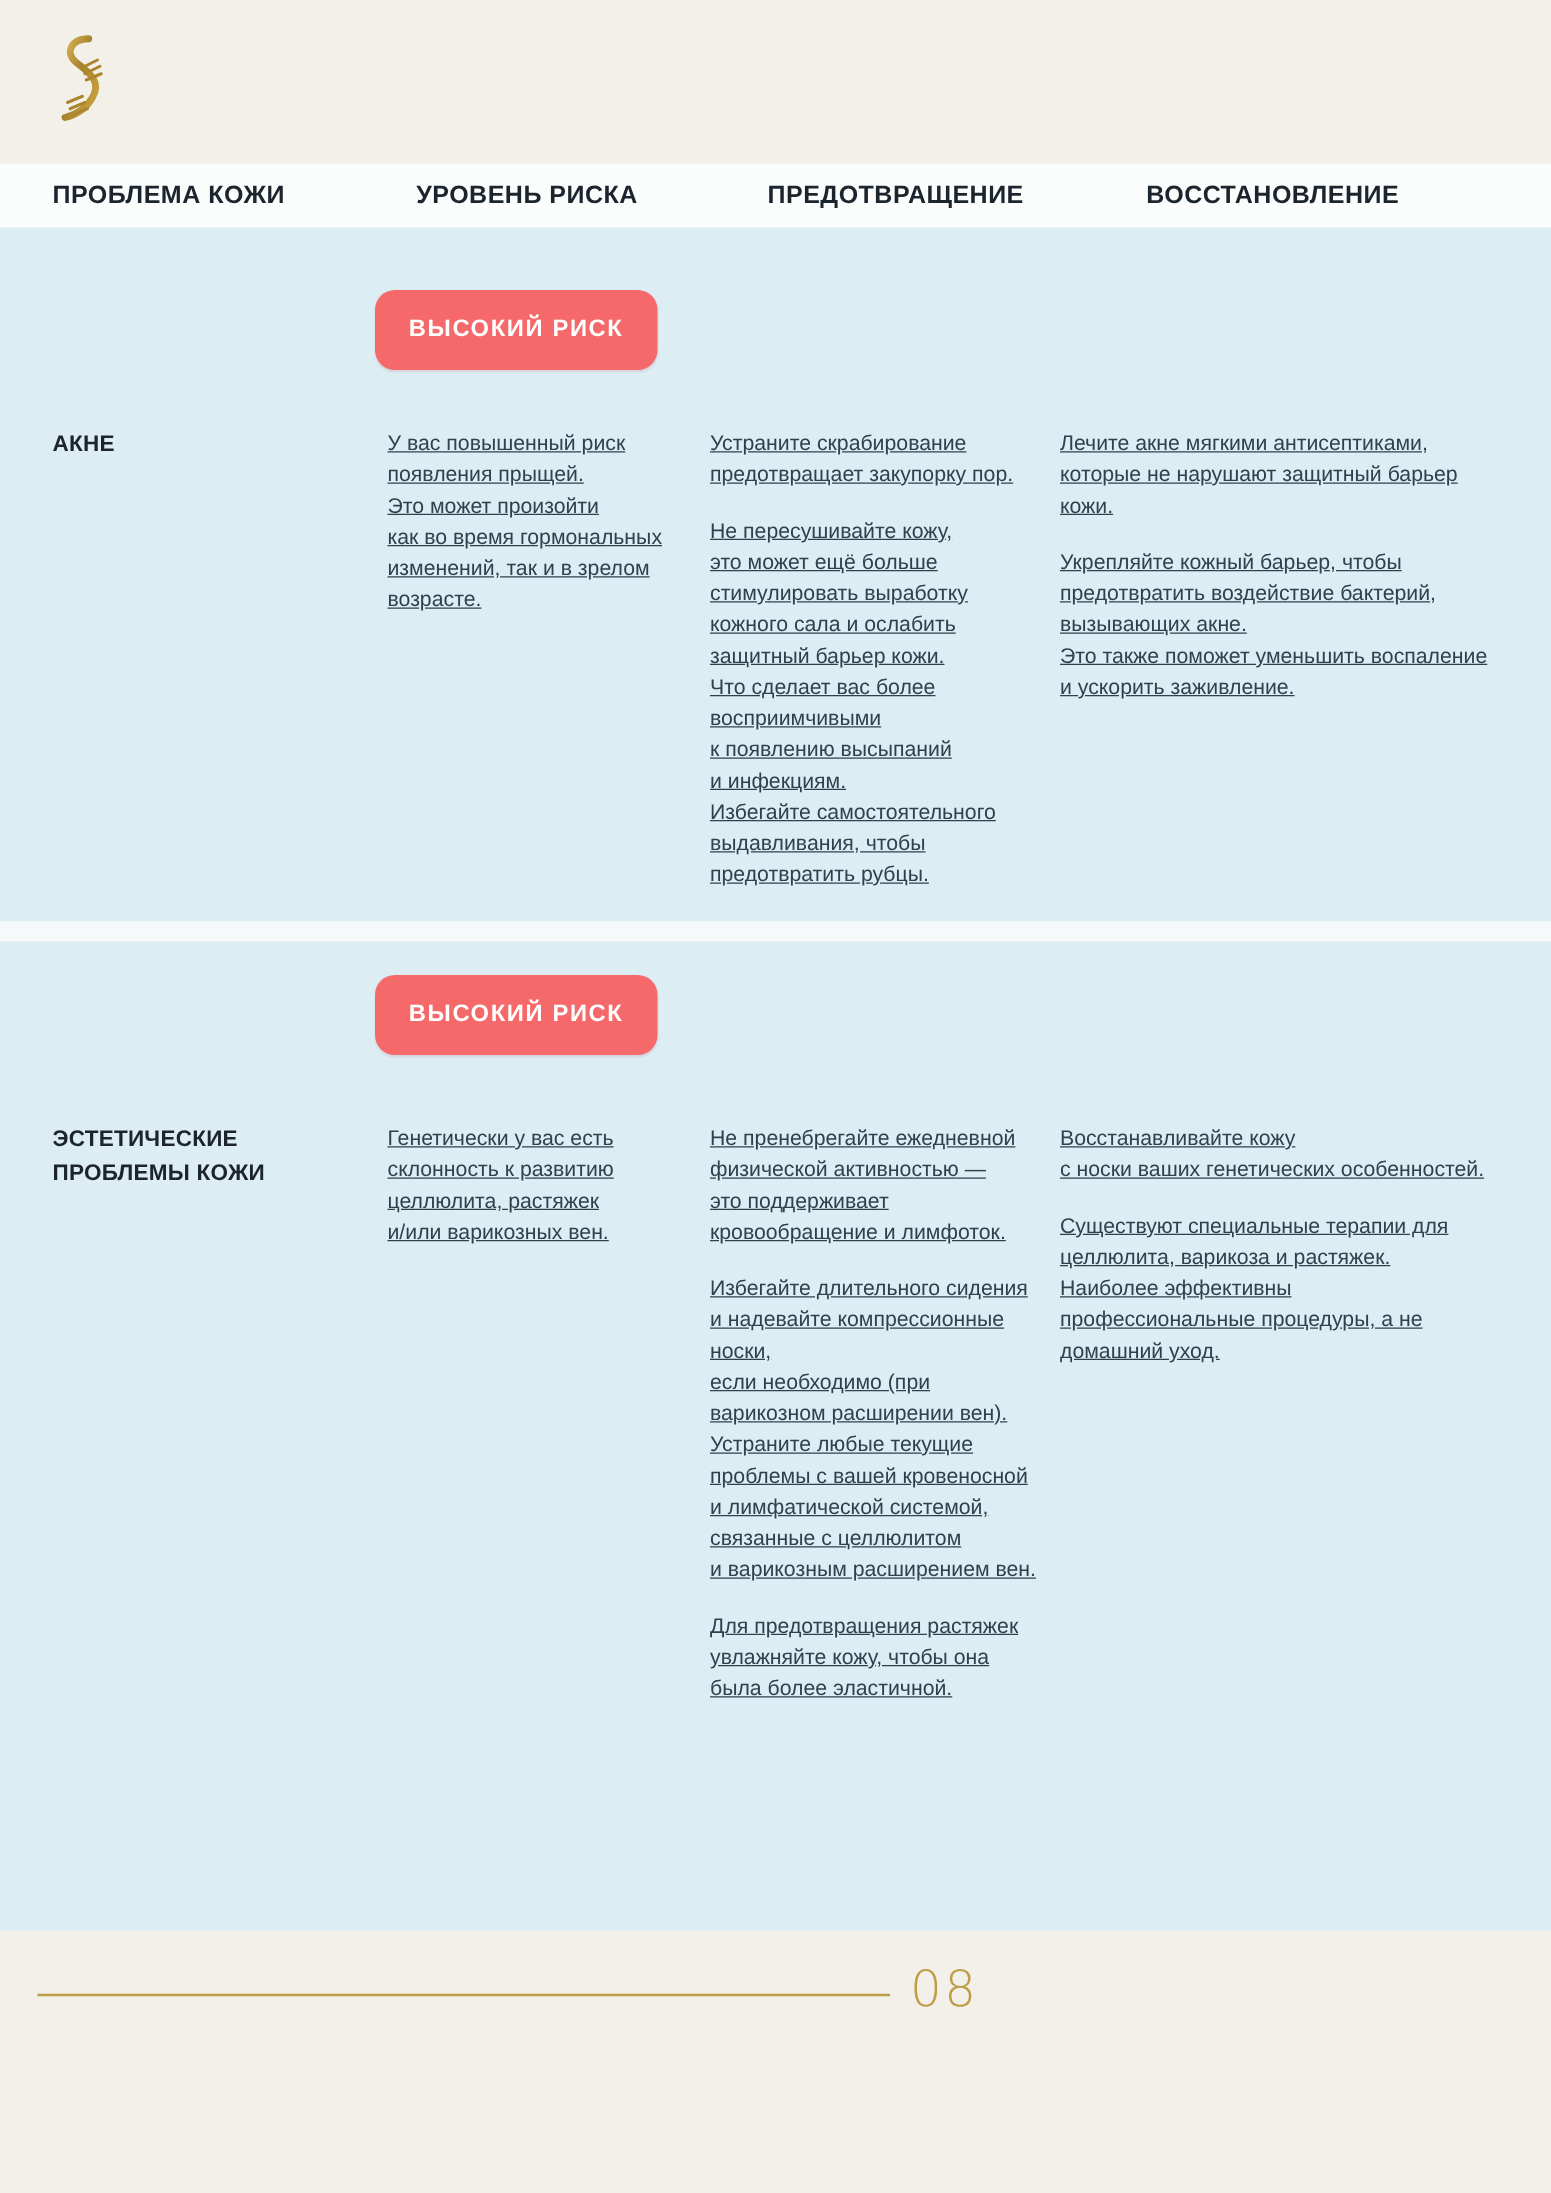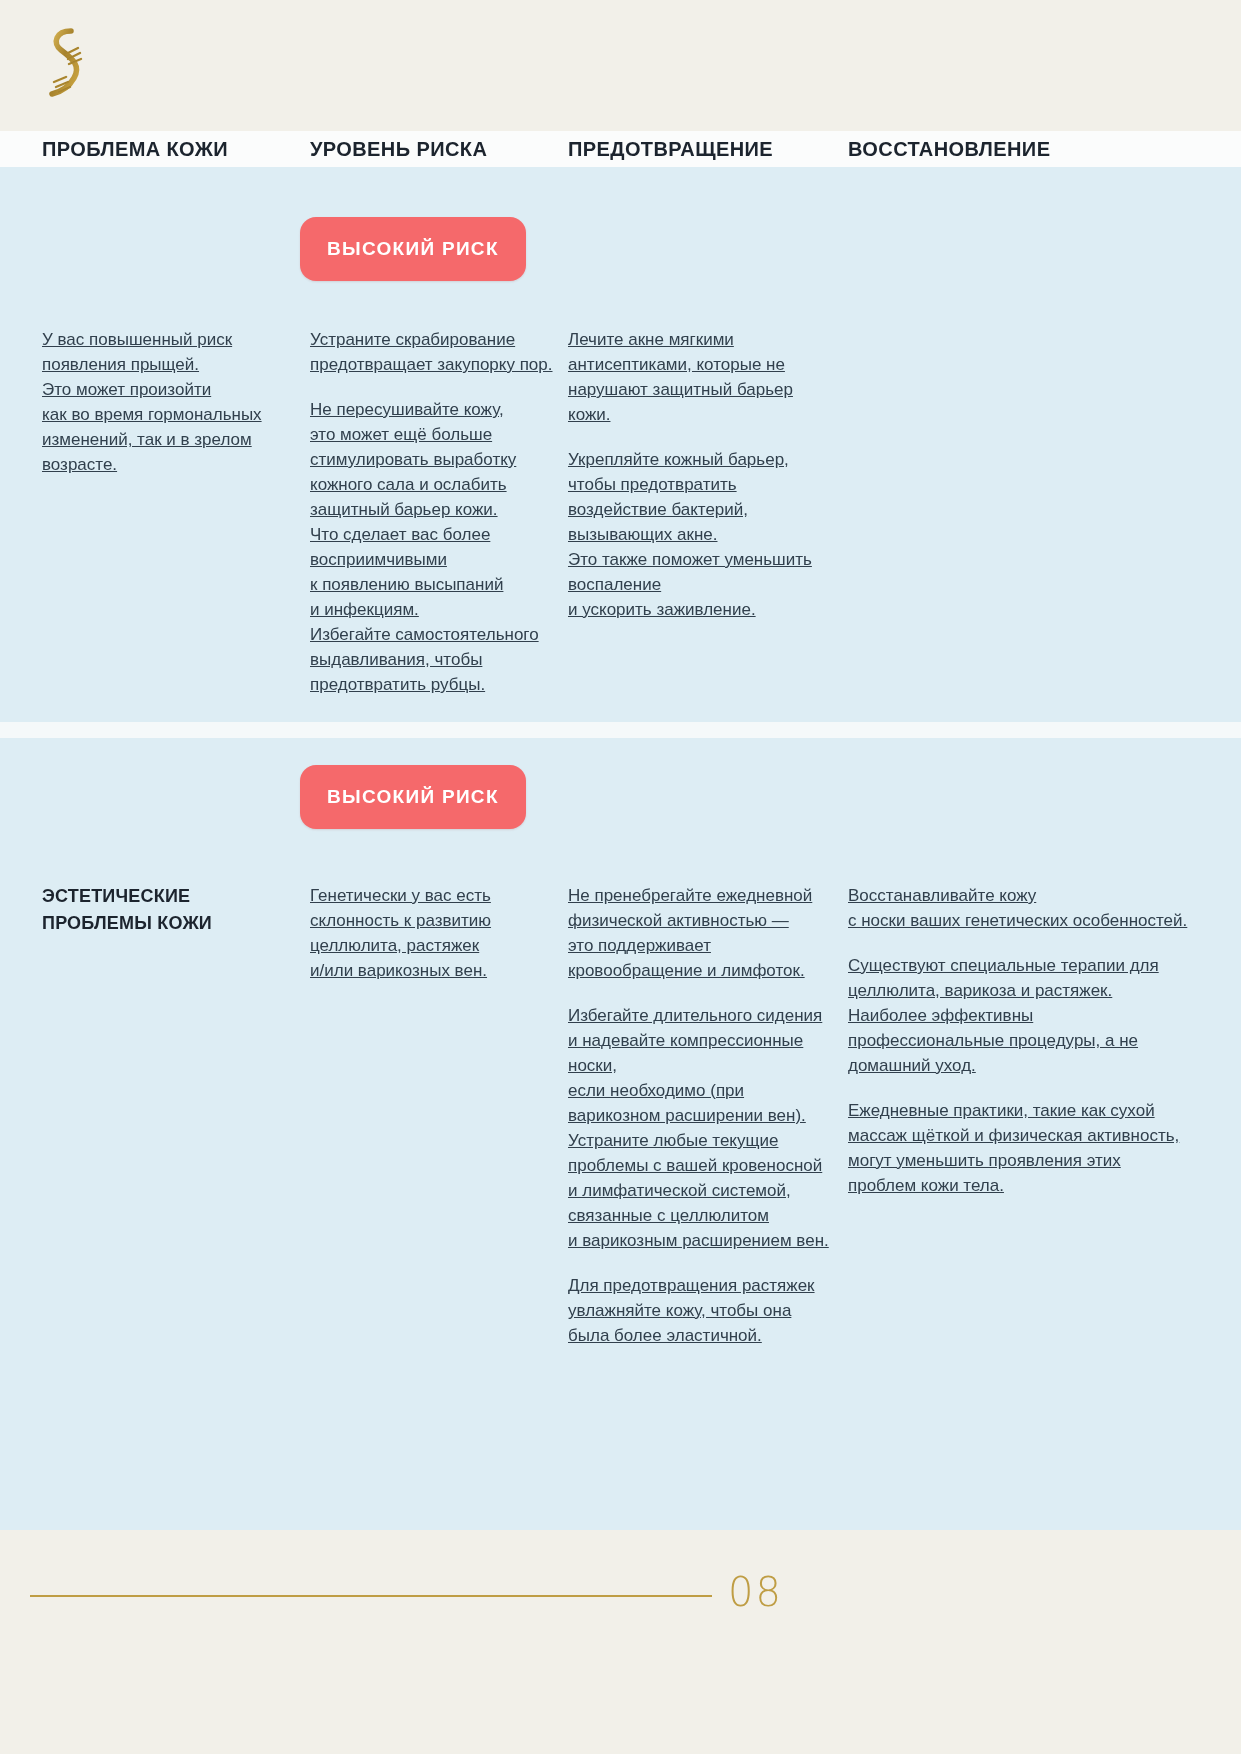--- a/index.html
+++ b/index.html
@@ -6,23 +6,23 @@
   body{
     width:1241px;height:1754px;
     background:#f2f0e9;
     font-family:"Liberation Sans", sans-serif;
     position:relative;
     overflow:hidden;
   }
   .top-band{height:131px;position:relative;}
   .logo{position:absolute;left:44px;top:26px;width:46px;height:76px;}
   .header-band{
-    height:36px;background:#fbfcfc;
+    height:51px;background:#fbfcfc;
     display:grid;grid-template-columns:268px 258px 280px auto;
-    padding-left:42px;align-items:center;box-sizing:border-box;
+    padding-left:42px;align-items:center;box-sizing:border-box;gap:23px;
   }
   .header-band .hcell{
     font-size:20px;font-weight:800;color:#1c242e;letter-spacing:0.4px;
   }
   .section{
     background:#ddedf4;
     padding-left:42px;padding-right:36px;box-sizing:border-box;
     position:relative;
   }
   .section-1{height:555px;}
@@ -90,20 +90,23 @@
   <div class="hcell">ПРЕДОТВРАЩЕНИЕ</div>
   <div class="hcell">ВОССТАНОВЛЕНИЕ</div>
 </div>
 
 <div class="section section-1 s1">
   <div class="badge-row">
     <span class="risk-badge">ВЫСОКИЙ РИСК</span>
   </div>
   <div class="content">
     <div class="col">
+      <div class="problem">АКНЕ</div>
+    </div>
+    <div class="col">
       <p>У вас повышенный риск появления прыщей.
 Это может произойти
 как во время гормональных изменений, так и в зрелом возрасте.</p>
     </div>
     <div class="col">
       <p>Устраните скрабирование предотвращает закупорку пор.</p>
       <p>Не пересушивайте кожу,
 это может ещё больше стимулировать выработку кожного сала и ослабить защитный барьер кожи.
 Что сделает вас более восприимчивыми
 к появлению высыпаний
@@ -142,21 +145,20 @@
 Устраните любые текущие проблемы с вашей кровеносной
 и лимфатической системой, связанные с целлюлитом
 и варикозным расширением вен.</p>
       <p>Для предотвращения растяжек увлажняйте кожу, чтобы она была более эластичной.</p>
     </div>
     <div class="col">
       <p>Восстанавливайте кожу
 с носки ваших генетических особенностей.</p>
       <p>Существуют специальные терапии для целлюлита, варикоза и растяжек.
 Наиболее эффективны профессиональные процедуры, а не домашний уход.</p>
-      <p>Ежедневные практики, такие как сухой массаж щёткой и физическая активность, могут уменьшить проявления этих проблем кожи тела.</p>
     </div>
   </div>
 </div>
 
 <div class="footer">
   <div class="footer-line"></div>
   <div class="page-number">08</div>
 </div>
 
 </body></html>

